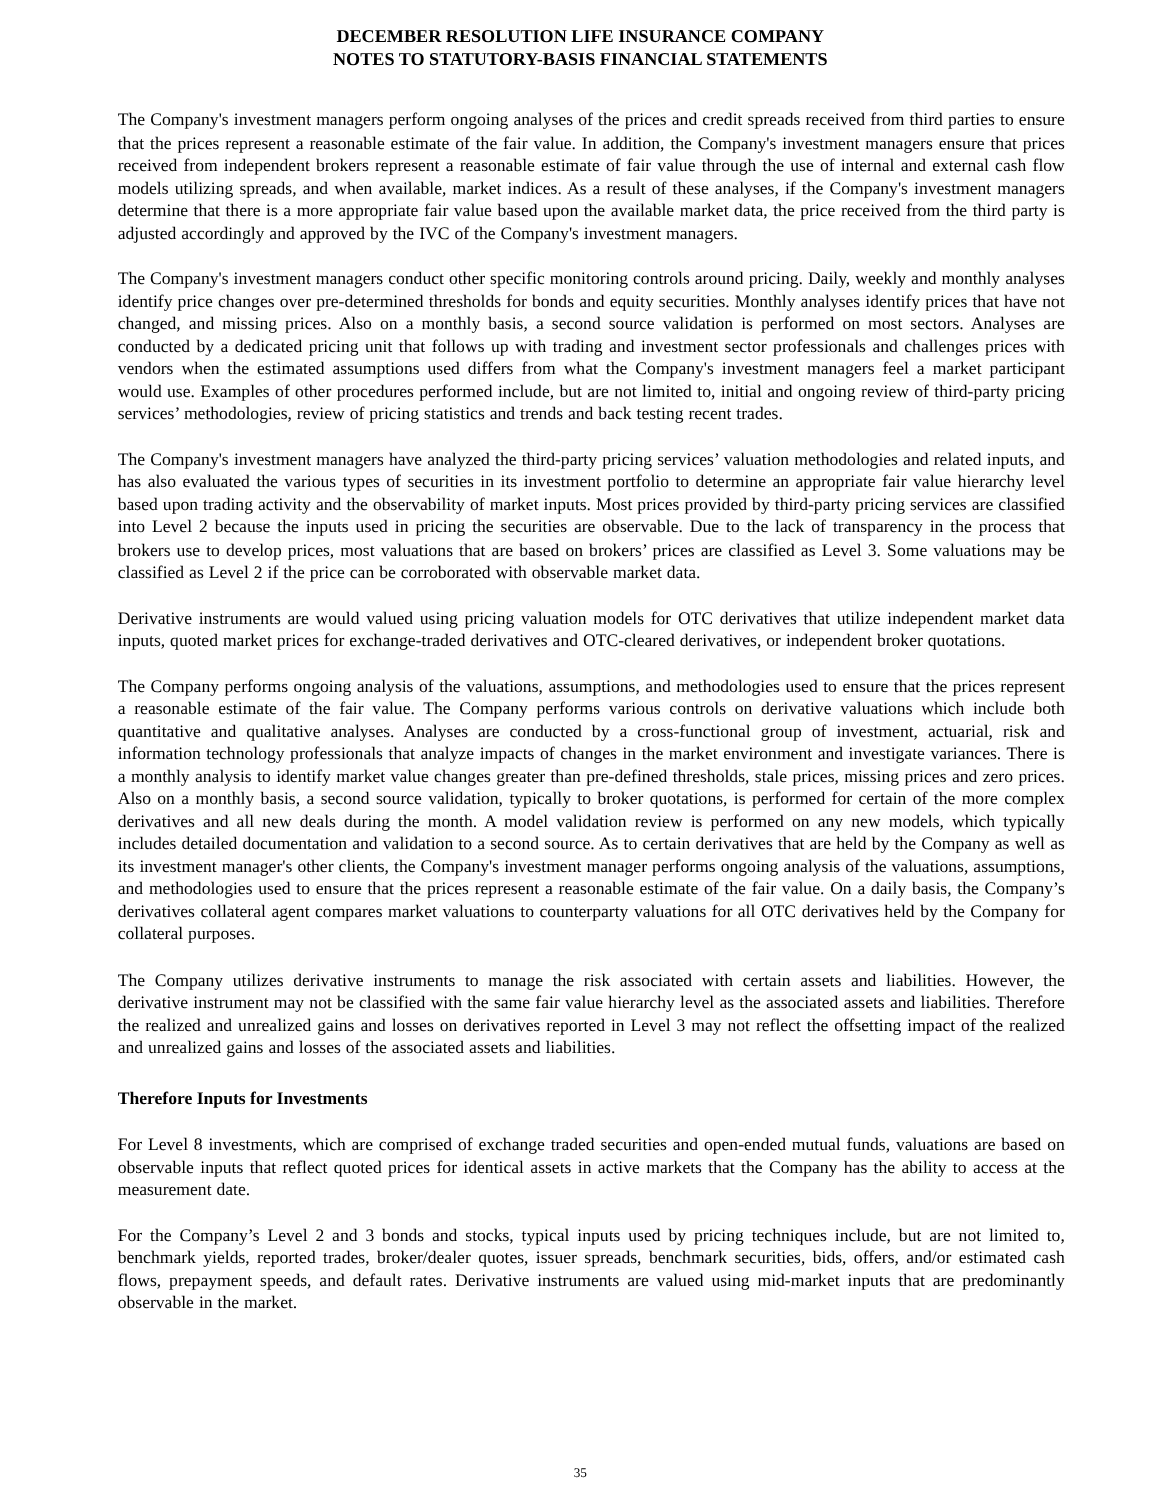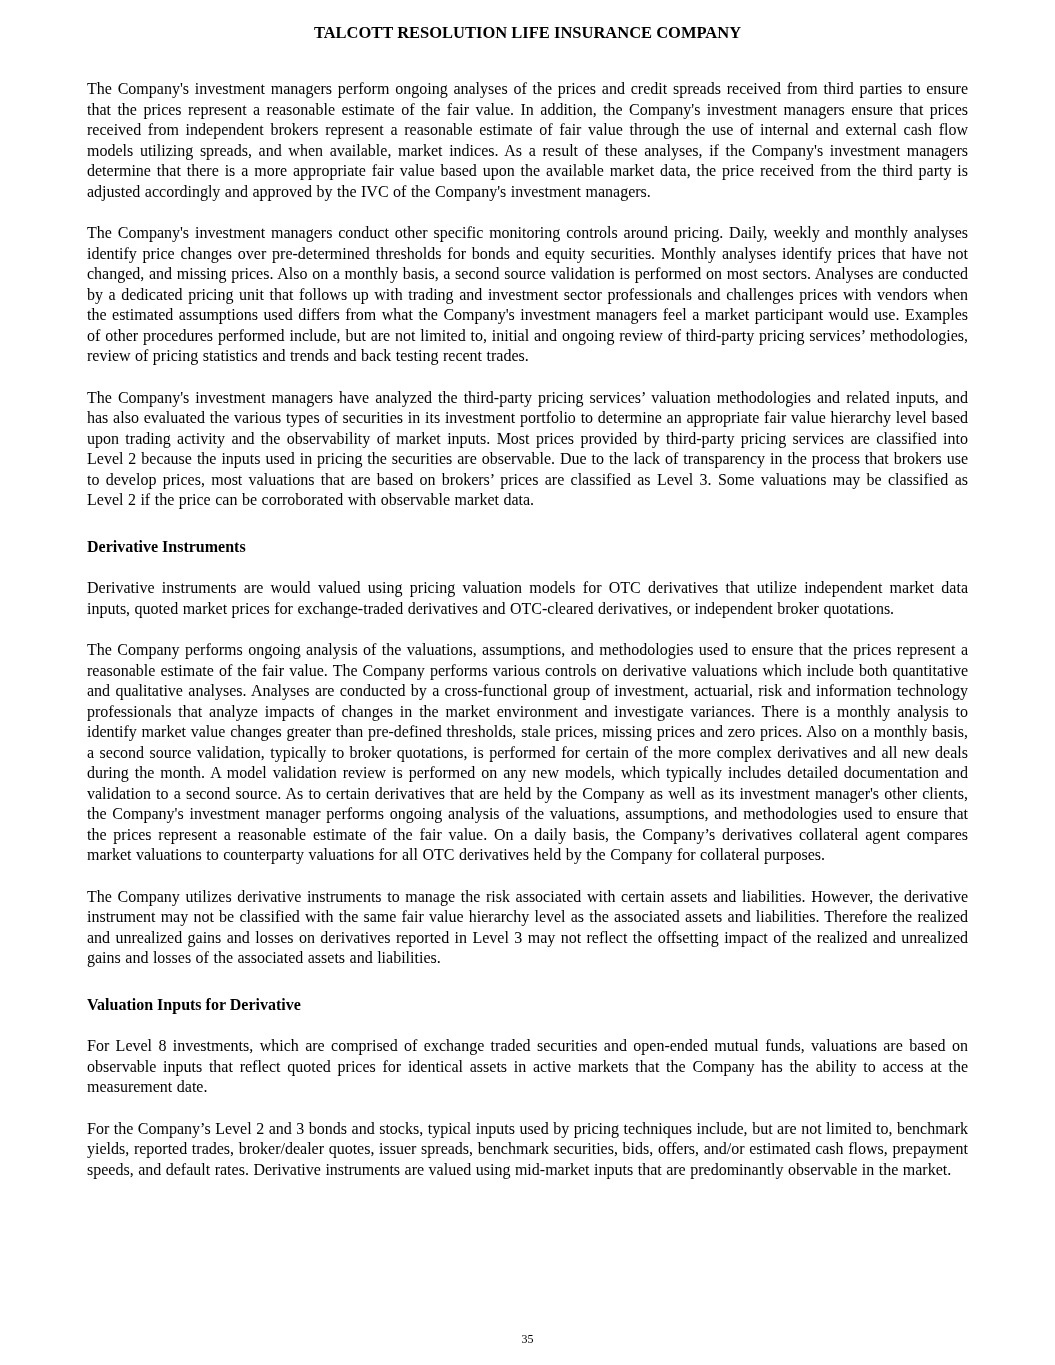--- a/index.html
+++ b/index.html
@@ -19,20 +19,21 @@
     position: relative;
   }
   .doc-header {
     text-align: center;
     font-weight: bold;
     font-size: 16.5px;
     line-height: 21px;
   }
   .content {
     margin-top: 36px;
+    margin-left: 20px;
   }
   .para {
     font-size: 16px;
     line-height: 20.5px;
     text-align: justify;
     margin-bottom: 21px;
     word-spacing: 0.5px;
   }
   .heading {
     font-size: 16px;
@@ -51,35 +52,35 @@
     font-size: 12px;
     line-height: 20px;
   }
 </style>
 </head>
 <body>
 
 <div class="page">
 
   <header class="doc-header">
-    <div>TALCOTT RESOLUTION LIFE INSURANCE COMPANY</div>
+    <div>DECEMBER RESOLUTION LIFE INSURANCE COMPANY</div>
+    <div>NOTES TO STATUTORY-BASIS FINANCIAL STATEMENTS</div>
   </header>
 
   <main class="content">
     <p class="para">The Company's investment managers perform ongoing analyses of the prices and credit spreads received from third parties to ensure that the prices represent a reasonable estimate of the fair value.  In addition, the Company's investment managers ensure that prices received from independent brokers represent a reasonable estimate of fair value through the use of internal and external cash flow models utilizing spreads, and when available, market indices.  As a result of these analyses, if the Company's investment managers determine that there is a more appropriate fair value based upon the available market data, the price received from the third party is adjusted accordingly and approved by the IVC of the Company's investment managers.</p>
     <p class="para">The Company's investment managers conduct other specific monitoring controls around pricing.  Daily, weekly and monthly analyses identify price changes over pre-determined thresholds for bonds and equity securities.  Monthly analyses identify prices that have not changed, and missing prices.  Also on a monthly basis, a second source validation is performed on most sectors.  Analyses are conducted by a dedicated pricing unit that follows up with trading and investment sector professionals and challenges prices with vendors when the estimated assumptions used differs from what the Company's investment managers feel a market participant would use.  Examples of other procedures performed include, but are not limited to, initial and ongoing review of third-party pricing services’ methodologies, review of pricing statistics and trends and back testing recent trades.</p>
     <p class="para">The Company's investment managers have analyzed the third-party pricing services’ valuation methodologies and related inputs, and has also evaluated the various types of securities in its investment portfolio to determine an appropriate fair value hierarchy level based upon trading activity and the observability of market inputs.  Most prices provided by third-party pricing services are classified into Level 2 because the inputs used in pricing the securities are observable.  Due to the lack of transparency in the process that brokers use to develop prices, most valuations that are based on brokers’ prices are classified as Level 3.  Some valuations may be classified as Level 2 if the price can be corroborated with observable market data.</p>
 
-    <h3 class="heading">Derivative Instruments</h3>
 
     <p class="para">Derivative instruments are would valued using pricing valuation models for OTC derivatives that utilize independent market data inputs, quoted market prices for exchange-traded derivatives and OTC-cleared derivatives, or independent broker quotations.</p>
     <p class="para">The Company performs ongoing analysis of the valuations, assumptions, and methodologies used to ensure that the prices represent a reasonable estimate of the fair value.  The Company performs various controls on derivative valuations which include both quantitative and qualitative analyses.  Analyses are conducted by a cross-functional group of investment, actuarial, risk and information technology professionals that analyze impacts of changes in the market environment and investigate variances.  There is a monthly analysis to identify market value changes greater than pre-defined thresholds, stale prices, missing prices and zero prices.  Also on a monthly basis, a second source validation, typically to broker quotations, is performed for certain of the more complex derivatives and all new deals during the month. A model validation review is performed on any new models, which typically includes detailed documentation and validation to a second source.  As to certain derivatives that are held by the Company as well as its investment manager's other clients, the Company's investment manager performs ongoing analysis of the valuations, assumptions, and methodologies used to ensure that the prices represent a reasonable estimate of the fair value.  On a daily basis, the Company’s derivatives collateral agent compares market valuations to counterparty valuations for all OTC derivatives held by the Company for collateral purposes.</p>
     <p class="para">The Company utilizes derivative instruments to manage the risk associated with certain assets and liabilities.  However, the derivative instrument may not be classified with the same fair value hierarchy level as the associated assets and liabilities. Therefore the realized and unrealized gains and losses on derivatives reported in Level 3 may not reflect the offsetting impact of the realized and unrealized gains and losses of the associated assets and liabilities.</p>
 
-    <h3 class="heading">Valuation Inputs for Derivative</h3>
+    <h3 class="heading">Therefore Inputs for Investments</h3>
 
     <p class="para">For Level 8 investments, which are comprised of exchange traded securities and open-ended mutual funds, valuations are based on observable inputs that reflect quoted prices for identical assets in active markets that the Company has the ability to access at the measurement date.</p>
     <p class="para">For the Company’s Level 2 and 3 bonds and stocks, typical inputs used by pricing techniques include, but are not limited to, benchmark yields, reported trades, broker/dealer quotes, issuer spreads, benchmark securities, bids, offers, and/or estimated cash flows, prepayment speeds, and default rates.  Derivative instruments are valued using mid-market inputs that are predominantly observable in the market.</p>
   </main>
 
   <footer class="page-footer">35</footer>
 
 </div>
 
 </body></html>

